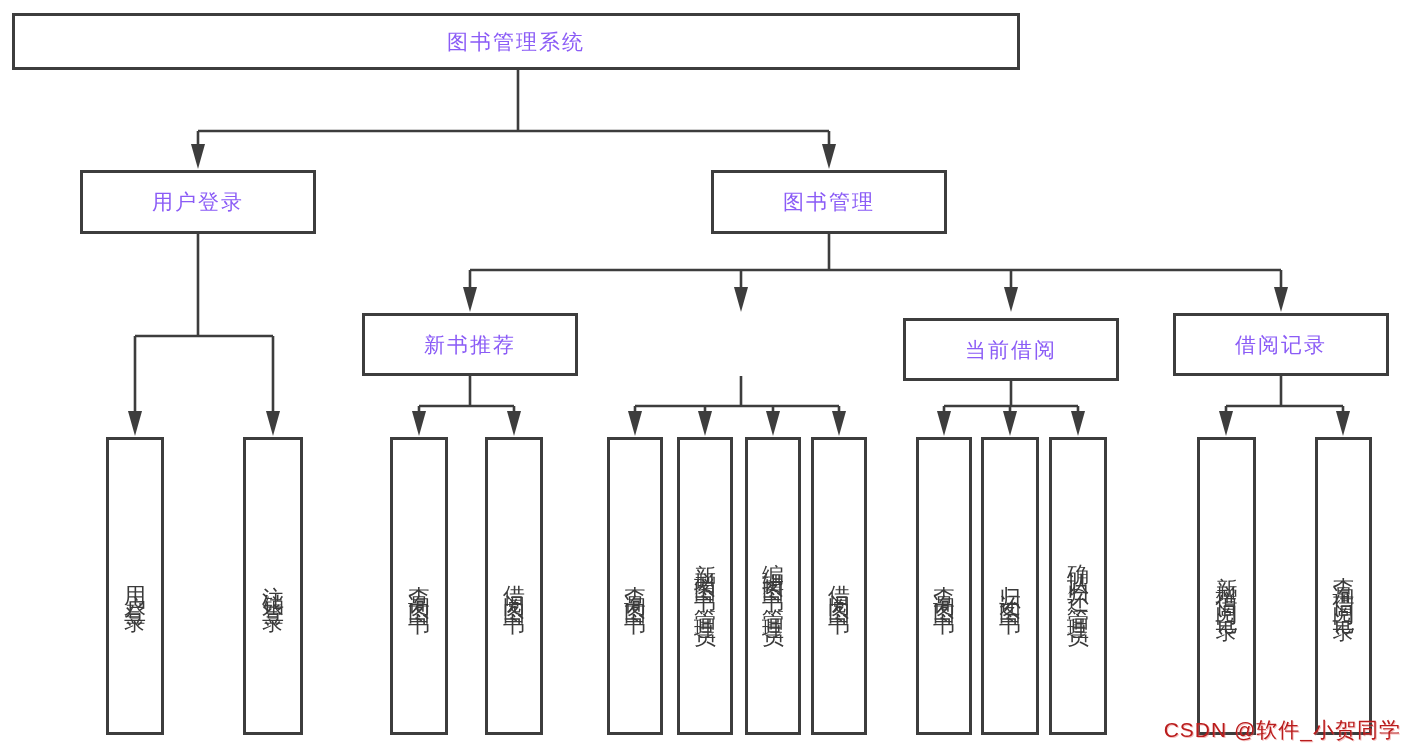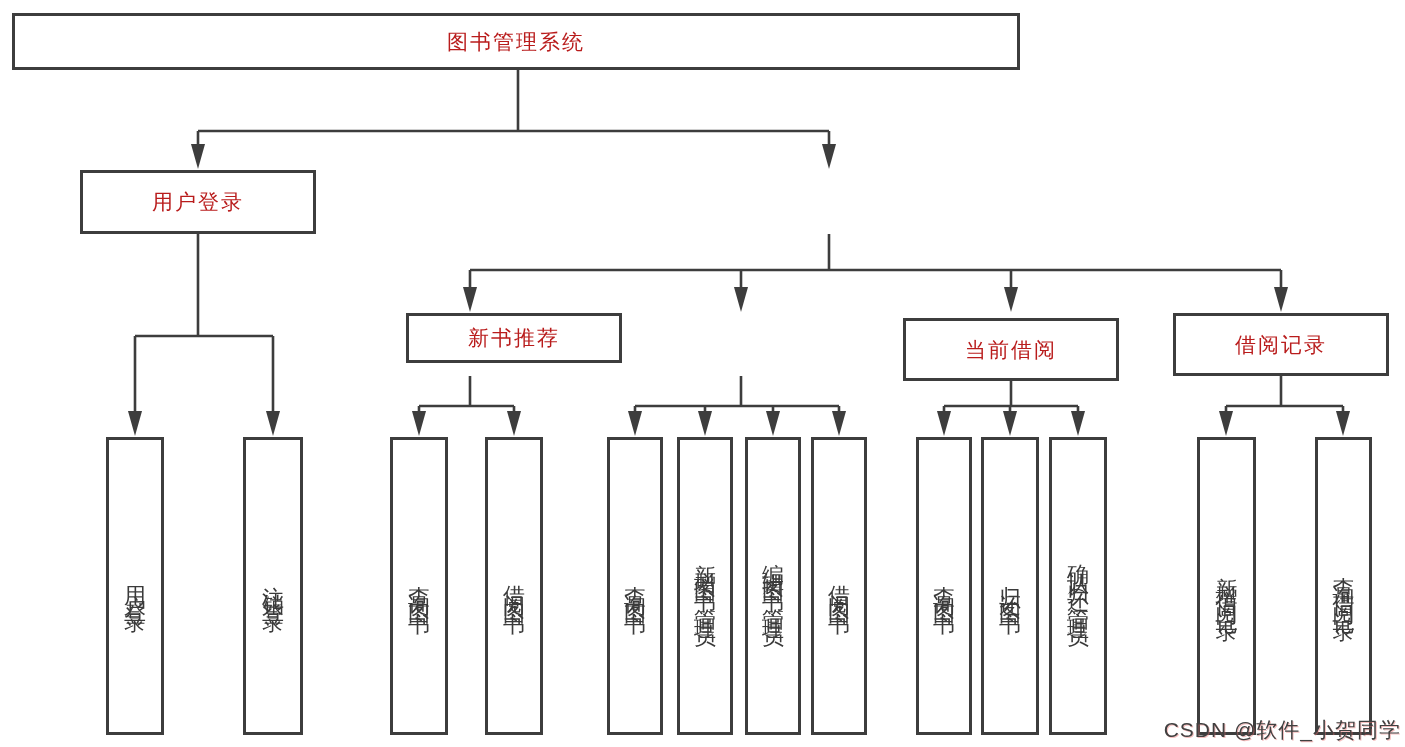--- a/index.html
+++ b/index.html
@@ -21,21 +21,21 @@
     width: 1405px; height: 747px;
   }
   .node {
     position: absolute;
     box-sizing: border-box;
     border: 3px solid #3d3d3d;
     background: #ffffff;
     display: flex;
     align-items: center;
     justify-content: center;
-    color: #b91c1c;
+    color: #8b5cf6;
     font-size: 21px;
     letter-spacing: 2px;
     white-space: nowrap;
   }
   .vnode {
     position: absolute;
     box-sizing: border-box;
     border: 3px solid #3d3d3d;
     background: #ffffff;
     top: 437px;
@@ -51,21 +51,21 @@
     font-size: 22px;
     letter-spacing: 9px;
     line-height: 1;
     white-space: nowrap;
   }
   .watermark {
     position: absolute;
     right: 4px;
     bottom: 3px;
     font-size: 21px;
-    color: #404040;
+    color: #b91c1c;
     text-shadow: 1px 1px 0 rgba(232, 110, 110, 0.45);
     letter-spacing: 1px;
     z-index: 5;
     background: transparent;
   }
 </style>
 </head>
 <body>
 
 <div id="canvas">
@@ -114,22 +114,25 @@
     </g>
   </svg>
 
   <div class="node" style="left:12px; top:13px; width:1008px; height:57px;">
     <span>图书管理系统</span>
   </div>
 
   <div class="node" style="left:80px; top:170px; width:236px; height:64px;">
     <span>用户登录</span>
   </div>
+  <div class="node" style="left:711px; top:170px; width:236px; height:64px;">
+    <span>图书管理</span>
+  </div>
 
-  <div class="node" style="left:362px; top:313px; width:216px; height:50px;margin-left:44px;">
+  <div class="node" style="left:362px; top:313px; width:216px; height:63px;">
     <span>新书推荐</span>
   </div>
   <div class="node" style="left:903px; top:318px; width:216px; height:63px;">
     <span>当前借阅</span>
   </div>
   <div class="node" style="left:1173px; top:313px; width:216px; height:63px;">
     <span>借阅记录</span>
   </div>
 
   <div class="vnode" style="left:106px; width:58px;">

